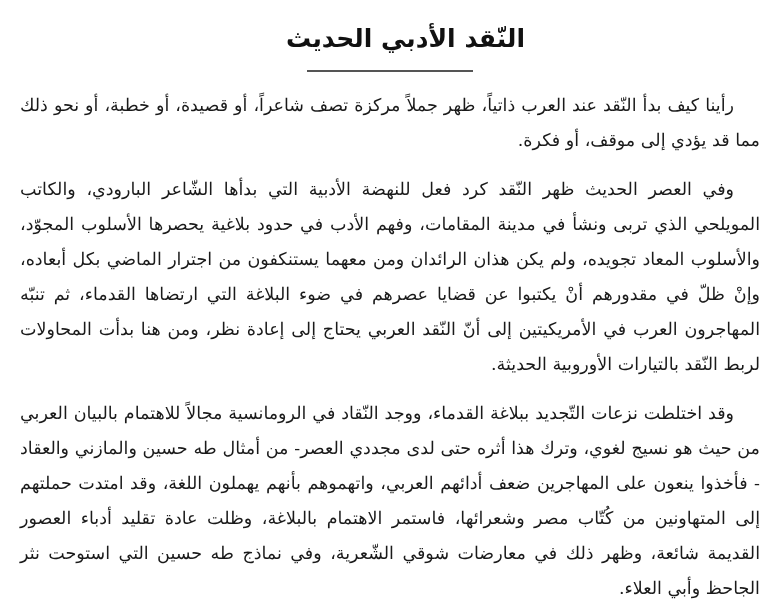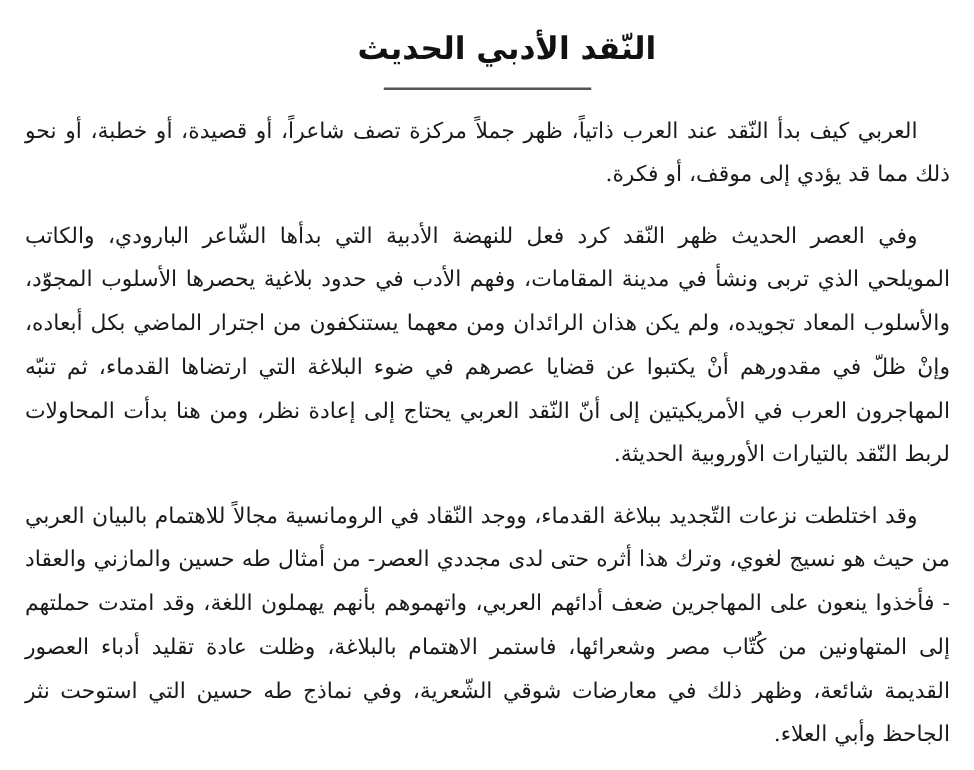--- a/index.html
+++ b/index.html
@@ -69,17 +69,17 @@
 </head>
 <body>
 
 <div class="page">
   <div class="title-wrap">
     <h1 class="title" style="margin:0;">النّقد الأدبي الحديث</h1>
   </div>
   <div class="title-rule"></div>
 
   <div class="body-text">
-    <p class="para">العربي كيف بدأ النّقد عند العرب ذاتياً، ظهر جملاً مركزة تصف شاعراً، أو قصيدة، أو خطبة، أو نحو ذلك مما قد يؤدي إلى موقف، أو فكرة.</p>
+    <p class="para">رأينا كيف بدأ النّقد عند العرب ذاتياً، ظهر جملاً مركزة تصف شاعراً، أو قصيدة، أو خطبة، أو نحو ذلك مما قد يؤدي إلى موقف، أو فكرة.</p>
     <p class="para">وفي العصر الحديث ظهر النّقد كرد فعل للنهضة الأدبية التي بدأها الشّاعر البارودي، والكاتب المويلحي الذي تربى ونشأ في مدينة المقامات، وفهم الأدب في حدود بلاغية يحصرها الأسلوب المجوّد، والأسلوب المعاد تجويده، ولم يكن هذان الرائدان ومن معهما يستنكفون من اجترار الماضي بكل أبعاده، وإنْ ظلّ في مقدورهم أنْ يكتبوا عن قضايا عصرهم في ضوء البلاغة التي ارتضاها القدماء، ثم تنبّه المهاجرون العرب في الأمريكيتين إلى أنّ النّقد العربي يحتاج إلى إعادة نظر، ومن هنا بدأت المحاولات لربط النّقد بالتيارات الأوروبية الحديثة.</p>
     <p class="para">وقد اختلطت نزعات التّجديد ببلاغة القدماء، ووجد النّقاد في الرومانسية مجالاً للاهتمام بالبيان العربي من حيث هو نسيج لغوي، وترك هذا أثره حتى لدى مجددي العصر- من أمثال طه حسين والمازني والعقاد - فأخذوا ينعون على المهاجرين ضعف أدائهم العربي، واتهموهم بأنهم يهملون اللغة، وقد امتدت حملتهم إلى المتهاونين من كُتّاب مصر وشعرائها، فاستمر الاهتمام بالبلاغة، وظلت عادة تقليد أدباء العصور القديمة شائعة، وظهر ذلك في معارضات شوقي الشّعرية، وفي نماذج طه حسين التي استوحت نثر الجاحظ وأبي العلاء.</p>
   </div>
 </div>
 
 </body></html>

